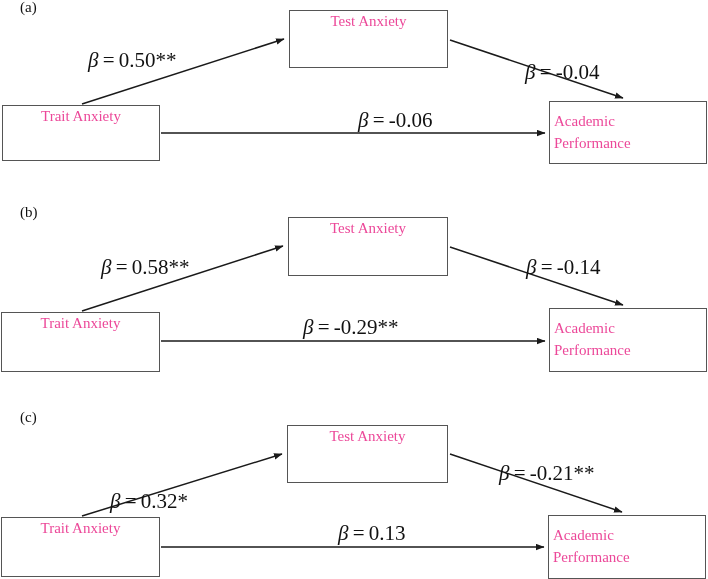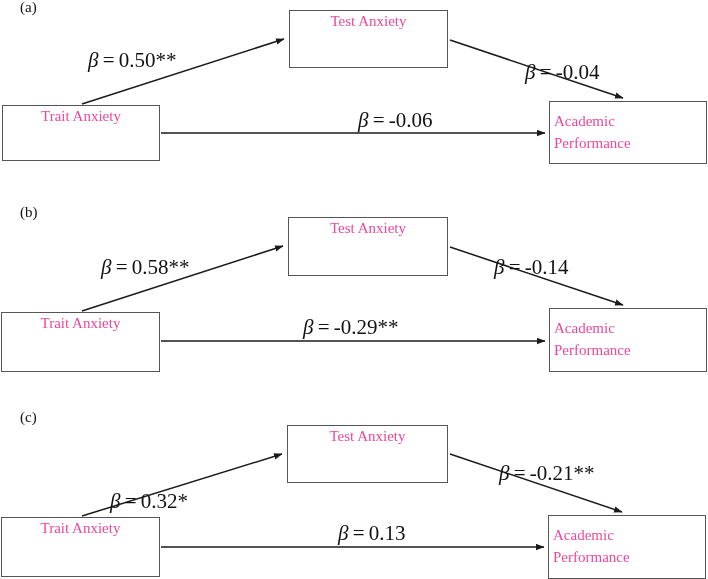--- a/index.html
+++ b/index.html
@@ -128,21 +128,21 @@
         <marker id="arrowB" markerWidth="9" markerHeight="9" refX="8" refY="3.2" orient="auto" markerUnits="userSpaceOnUse">
           <path d="M0,0 L8.5,3.2 L0,6.4 z" fill="#1a1a1a"></path>
         </marker>
       </defs>
       <line x1="82" y1="116" x2="283" y2="51" stroke="#1a1a1a" stroke-width="1.5" marker-end="url(#arrowB)"></line>
       <line x1="450" y1="52" x2="623" y2="110" stroke="#1a1a1a" stroke-width="1.5" marker-end="url(#arrowB)"></line>
       <line x1="161" y1="146" x2="545" y2="146" stroke="#1a1a1a" stroke-width="1.5" marker-end="url(#arrowB)"></line>
     </svg>
 
     <div class="edge-label" style="left:101px; top:62px;"><span class="beta">β</span> = 0.58**</div>
-    <div class="edge-label" style="left:494px; top:62px;"><span class="beta">β</span> = -0.14</div>
+    <div class="edge-label" style="left:526px; top:62px;"><span class="beta">β</span> = -0.14</div>
     <div class="edge-label" style="left:303px; top:122px;text-align:center;"><span class="beta">β</span> = -0.29**</div>
 
   </div>
 
   <div class="panel" style="top:390px; height:189px;">
 
     <div class="panel-label" style="left:20px; top:20px;">(c)</div>
 
     <div class="node-box" style="left:287px; top:35px; width:161px; height:58px;">
       <span class="node-label">Test Anxiety</span>

